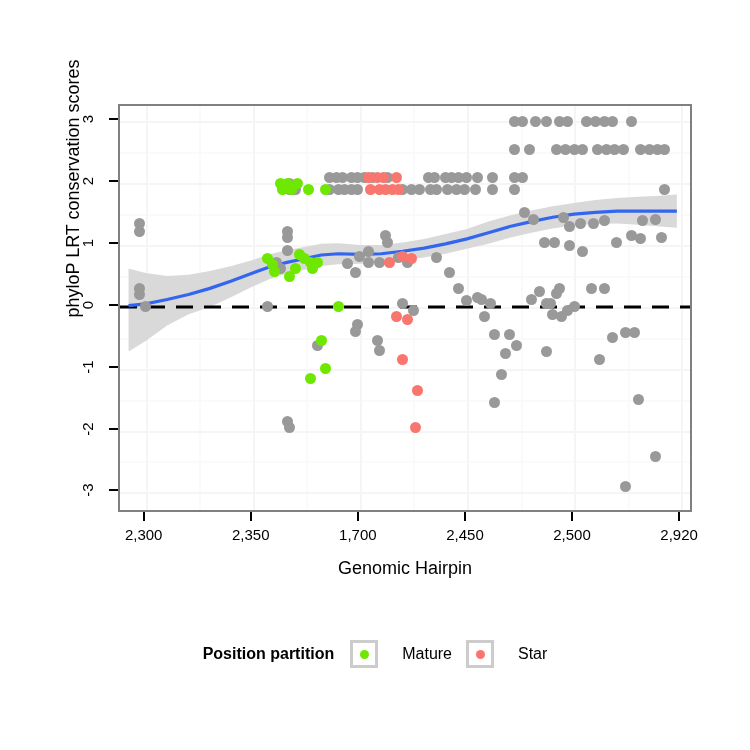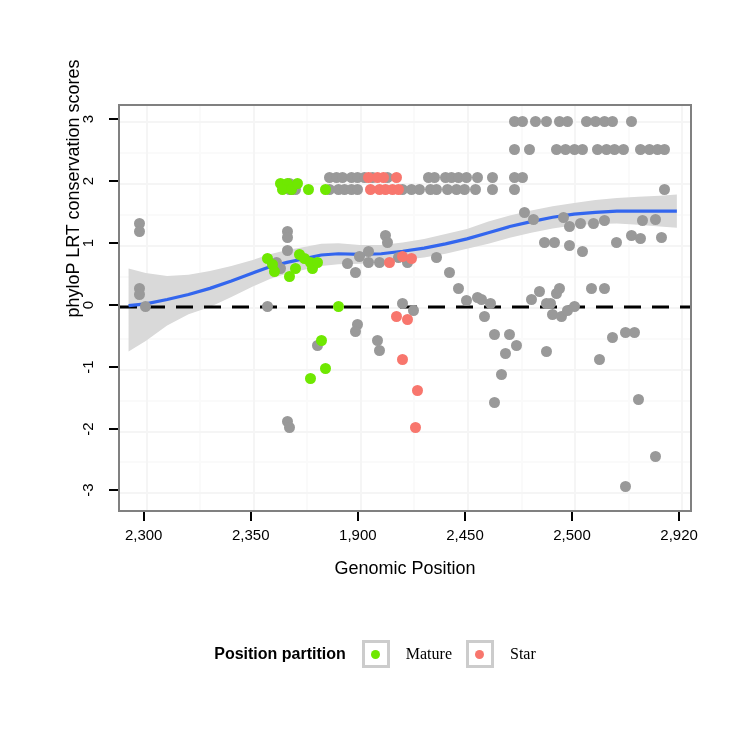--- a/index.html
+++ b/index.html
@@ -103,39 +103,39 @@
   #legend{
     position:absolute;
     left:0;top:640px;width:750px;
     display:flex;align-items:center;justify-content:center;
     gap:10px;
   }
   .legend-title{
     font-size:16px;font-weight:bold;color:#000;
     margin-right:6px;
   }
-  .legend-item{display:flex;align-items:center;gap:16px;font-family:Liberation Serif, serif;}
+  .legend-item{display:flex;align-items:center;gap:24px;}
   .legend-key{
     width:28px;height:28px;
     background:#ffffff;
     border:3px solid #cccccc;
     display:flex;align-items:center;justify-content:center;
     box-sizing:border-box;
   }
   .legend-dot{width:9px;height:9px;border-radius:50%;}
   .legend-label{font-size:16px;color:#000;}
 </style>
 </head>
 <body>
 
 <div id="root">
 
 
   <div class="y-axis-title">phyloP LRT conservation scores</div>
-  <div class="x-axis-title">Genomic Position</div>
+  <div class="x-axis-title">Genomic Hairpin</div>
 
   <div id="panel">
       <div class="grid-line grid-v grid-minor" style="left: 507.604px;"></div>
       <div class="grid-line grid-v grid-minor" style="left: 400.515px;"></div>
       <div class="grid-line grid-v grid-minor" style="left: 293.425px;"></div>
       <div class="grid-line grid-v grid-minor" style="left: 186.336px;"></div>
       <div class="grid-line grid-v grid-minor" style="left: 79.2463px;"></div>
       <div class="grid-line grid-h grid-minor" style="top: 46.3636px;"></div>
       <div class="grid-line grid-h grid-minor" style="top: 108.182px;"></div>
       <div class="grid-line grid-h grid-minor" style="top: 170px;"></div>
@@ -350,21 +350,21 @@
         <div class="pt star" style="left: 295.567px; top: 321.455px;"></div>
       </div>
   </div>
 
   <div id="axes-layer">
       <div class="tick-x" style="left: 143.701px;"></div>
       <div class="tick-x-label" style="left: 143.701px;">2,300</div>
       <div class="tick-x" style="left: 250.791px;"></div>
       <div class="tick-x-label" style="left: 250.791px;">2,350</div>
       <div class="tick-x" style="left: 357.881px;"></div>
-      <div class="tick-x-label" style="left: 357.881px;">1,900</div>
+      <div class="tick-x-label" style="left: 357.881px;">1,700</div>
       <div class="tick-x" style="left: 464.97px;"></div>
       <div class="tick-x-label" style="left: 464.97px;">2,450</div>
       <div class="tick-x" style="left: 572.06px;"></div>
       <div class="tick-x-label" style="left: 572.06px;">2,500</div>
       <div class="tick-x" style="left: 679.149px;"></div>
       <div class="tick-x-label" style="left: 679.149px;">2,920</div>
       <div class="tick-y" style="top: 490.364px;"></div>
       <div class="tick-y-label" style="top: 490.364px;">-3</div>
       <div class="tick-y" style="top: 428.545px;"></div>
       <div class="tick-y-label" style="top: 428.545px;">-2</div>

